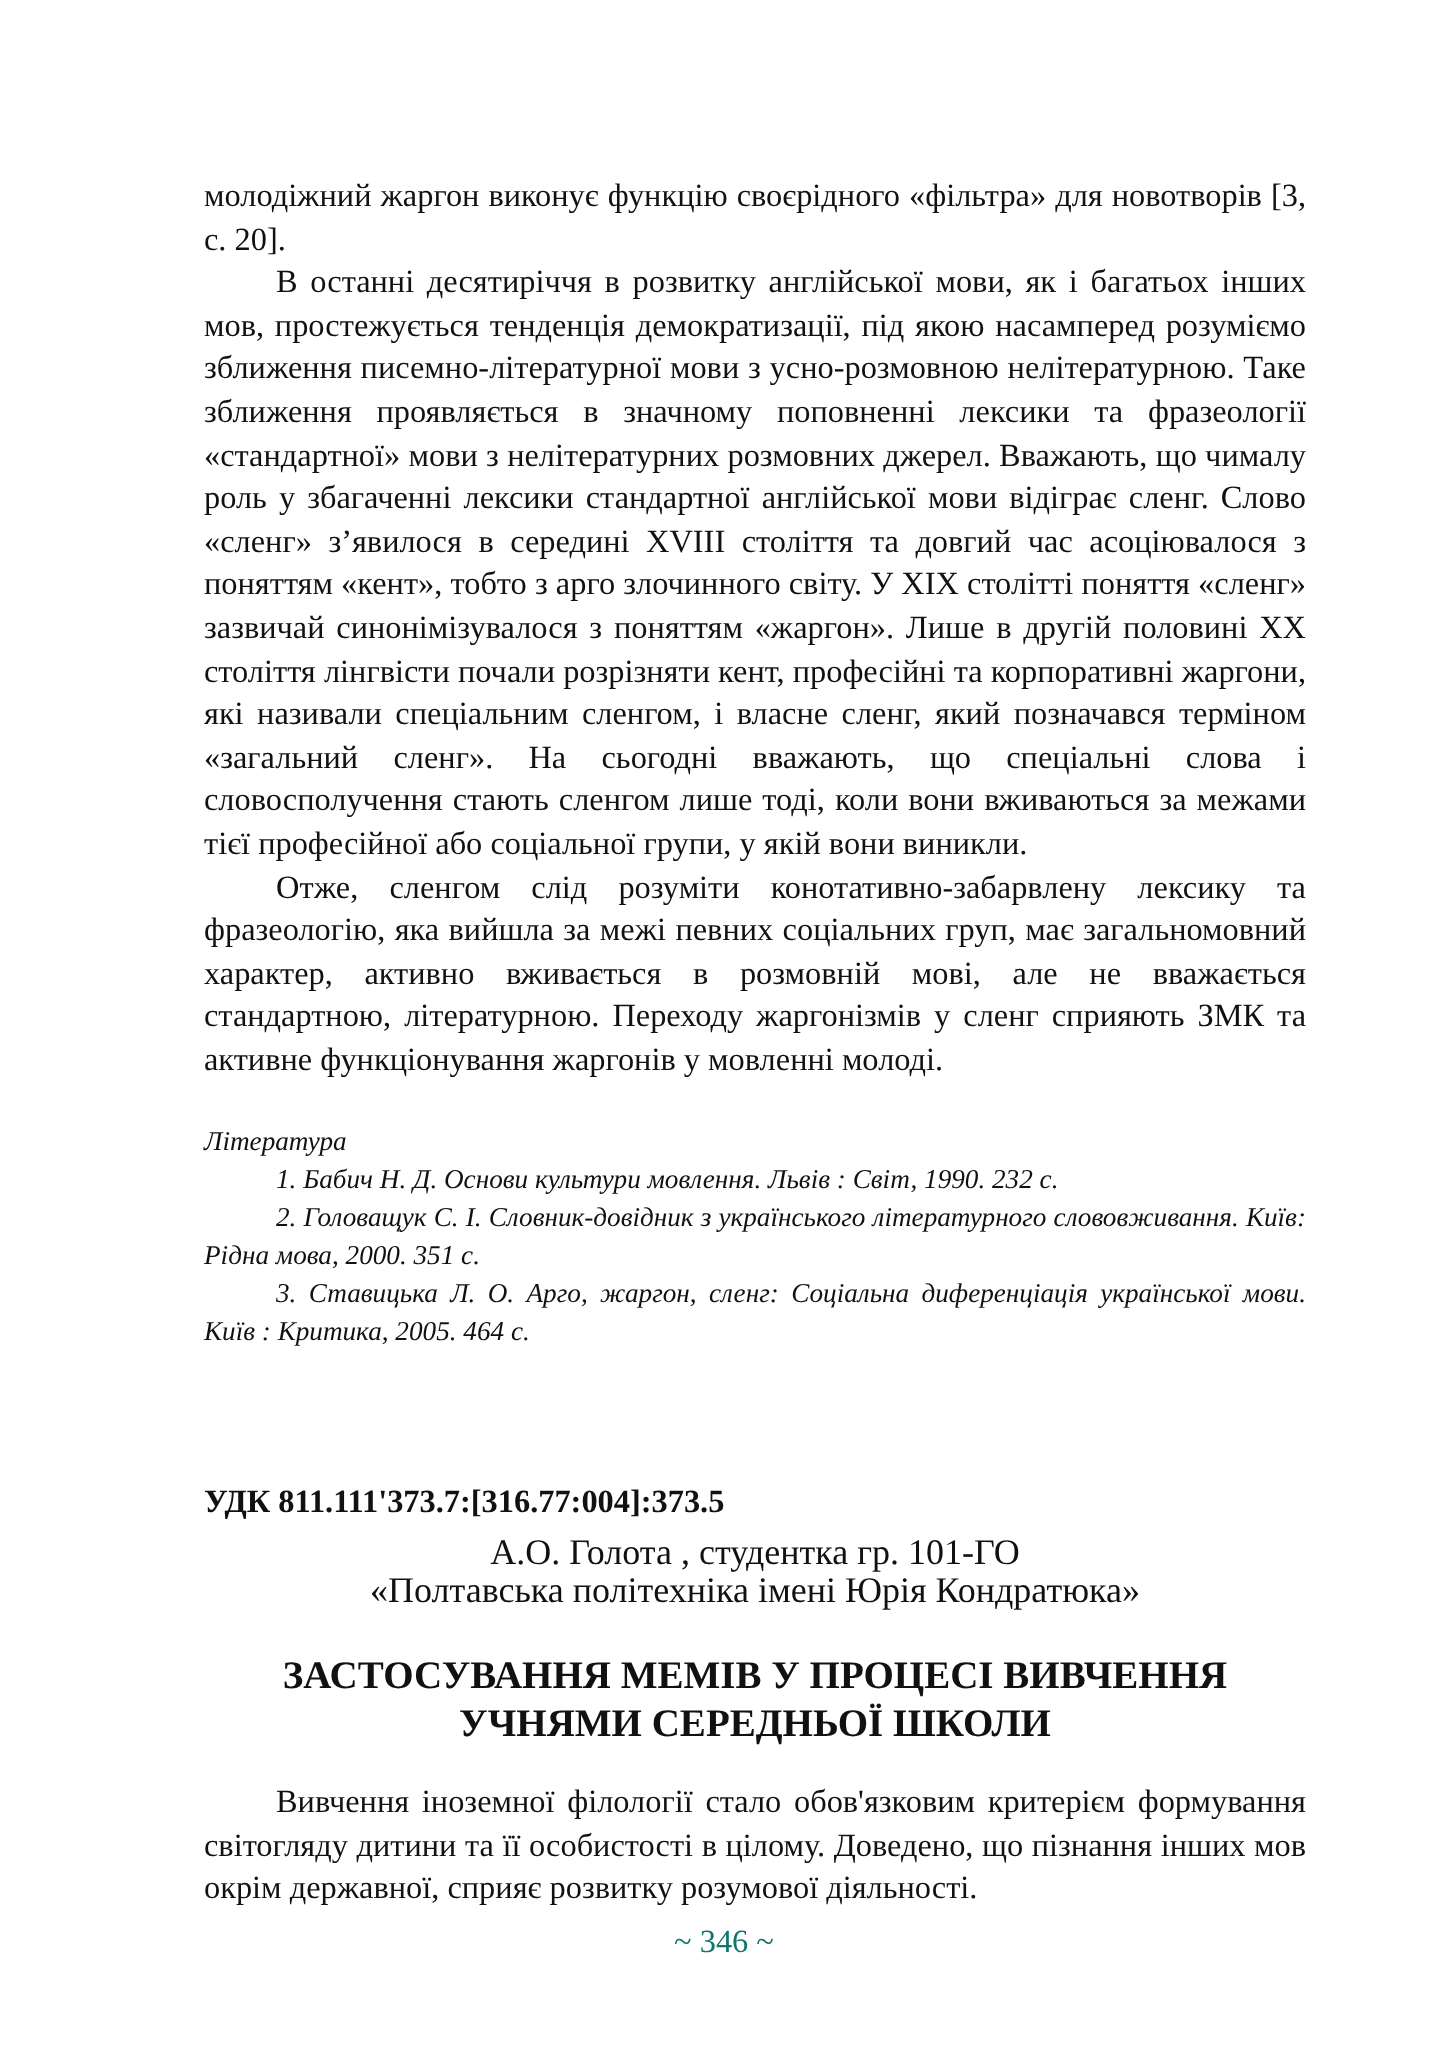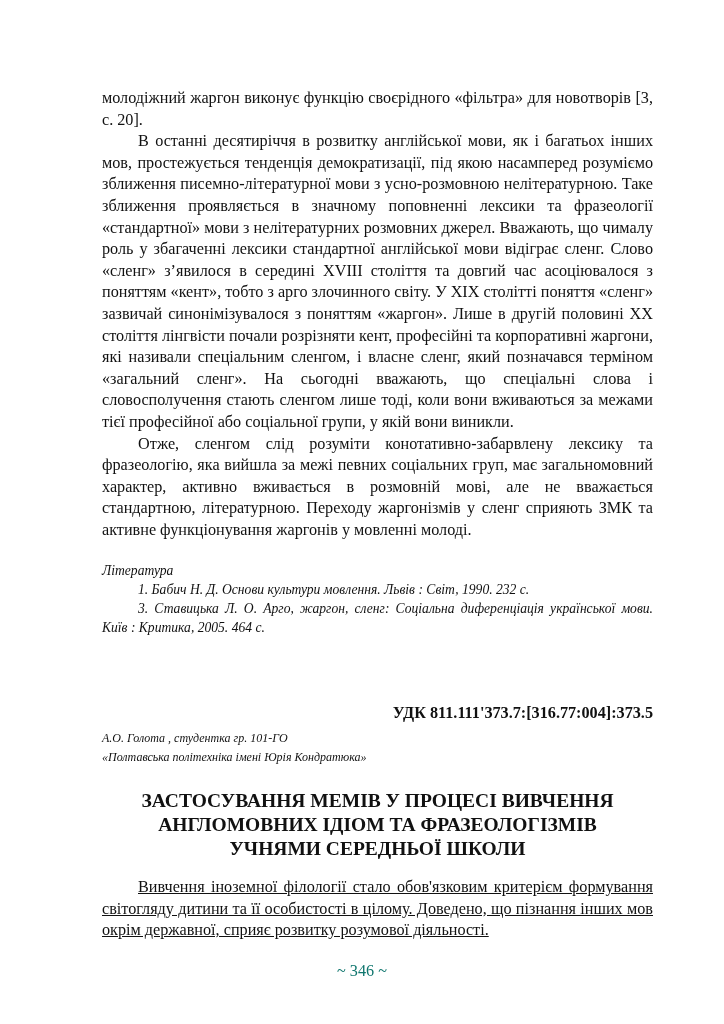--- a/index.html
+++ b/index.html
@@ -6,50 +6,50 @@
   body { width: 724px; height: 1024px; position: relative; overflow: hidden; }
   .page {
     position: absolute; left: 102px; top: 88px; width: 551px;
     font-family: "Liberation Serif", serif; font-size: 16.2px; line-height: 21.6px; color: #111;
   }
   p { margin: 0; text-align: justify; }
   .indent { text-indent: 36px; }
   .refs { margin-top: 20px; font-style: italic; font-size: 13.6px; line-height: 19px; }
   .refs-title { }
   .ref { text-align: justify; text-indent: 36px; }
-  .udc { margin-top: 66px; font-weight: bold; font-size: 16.2px; text-align: right; }
-  .authors { margin-top: 4px; text-align: left; font-style: italic; font-size: 12px; line-height: 19px; }
+  .udc { margin-top: 66px; font-weight: bold; font-size: 16.2px; }
+  .authors { margin-top: 4px; text-align: center; font-size: 18px; line-height: 19px; }
   .title { margin-top: 22px; text-align: center; font-weight: bold; font-size: 19.5px; line-height: 24px; }
-  .intro { margin-top: 16px; text-decoration: underline; }
+  .intro { margin-top: 16px; }
   .pagenum { position: absolute; left: 0; width: 724px; top: 962px; text-align: center;
     font-family: "Liberation Serif", serif; font-size: 16.2px; color: #0f766e; }
 </style>
 </head>
 <body>
 
 <div class="page">
   <p>молодіжний жаргон виконує функцію своєрідного «фільтра» для новотворів [3, с. 20].</p>
   <p class="indent">В останні десятиріччя в розвитку англійської мови, як і багатьох інших мов,  простежується тенденція демократизації, під якою насамперед розуміємо зближення писемно-літературної мови з усно-розмовною нелітературною. Таке зближення проявляється в значному поповненні лексики та фразеології «стандартної» мови з нелітературних розмовних джерел. Вважають, що чималу роль у збагаченні лексики стандартної англійської мови відіграє сленг. Слово «сленг» з’явилося  в середині XVIII століття та довгий час асоціювалося з поняттям «кент», тобто з арго злочинного світу. У XIX столітті поняття «сленг» зазвичай синонімізувалося з поняттям «жаргон». Лише в другій половині XX століття лінгвісти почали розрізняти кент, професійні та корпоративні жаргони, які називали спеціальним сленгом, і власне сленг, який позначався терміном «загальний сленг». На сьогодні вважають, що спеціальні слова і словосполучення стають сленгом лише тоді, коли вони вживаються за межами тієї професійної або соціальної групи, у якій вони виникли.</p>
   <p class="indent">Отже, сленгом слід розуміти конотативно-забарвлену лексику та фразеологію, яка вийшла за межі певних соціальних груп, має загальномовний характер, активно вживається в розмовній мові, але не вважається стандартною, літературною. Переходу жаргонізмів у сленг сприяють ЗМК та активне функціонування жаргонів у мовленні молоді.</p>
 
   <div class="refs">
     <div class="refs-title">Література</div>
     <div class="ref">1. Бабич Н. Д. Основи культури мовлення. Львів : Світ, 1990. 232 с.</div>
+    <div class="ref">2. Головащук С. І. Словник-довідник з українського літературного слововживання. Київ: Рідна мова, 2000. 351 с.</div>
     <div class="ref">3. Ставицька Л. О. Арго, жаргон, сленг: Соціальна диференціація української мови. Київ : Критика, 2005. 464 с.</div>
   </div>
 
   <div class="udc">УДК 811.111'373.7:[316.77:004]:373.5</div>
 
   <div class="authors">
     <div>А.О. Голота , студентка гр. 101-ГО</div>
     <div>«Полтавська політехніка імені Юрія Кондратюка»</div>
   </div>
 
   <div class="title">
     <div>ЗАСТОСУВАННЯ МЕМІВ У ПРОЦЕСІ ВИВЧЕННЯ</div>
-    <div>АНГЛОМОВНИХ ІДІОМ ТА ФРАЗЕОЛОГІЗМІВ</div>
     <div>УЧНЯМИ СЕРЕДНЬОЇ ШКОЛИ</div>
   </div>
 
   <p class="indent intro">Вивчення іноземної філології стало обов'язковим критерієм формування світогляду дитини та її особистості в цілому. Доведено, що пізнання інших мов окрім державної, сприяє розвитку розумової діяльності.</p>
 </div>
 
 <div class="pagenum">~ 346 ~</div>
 
 </body></html>

